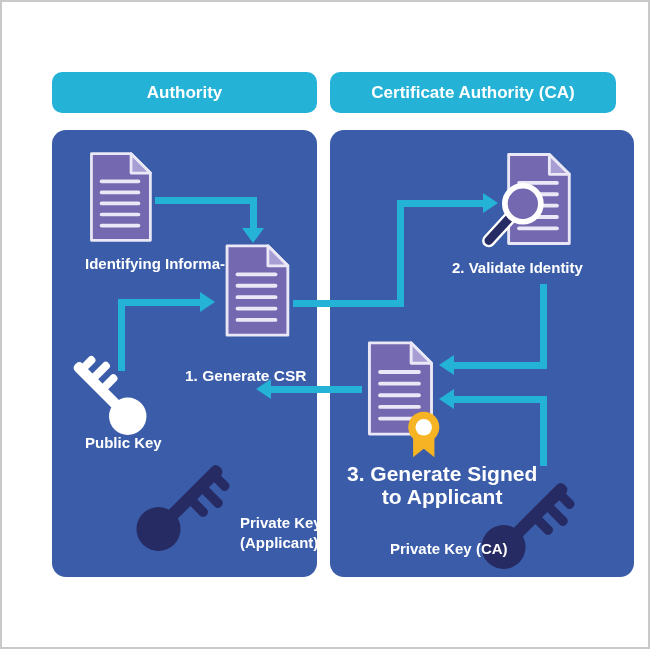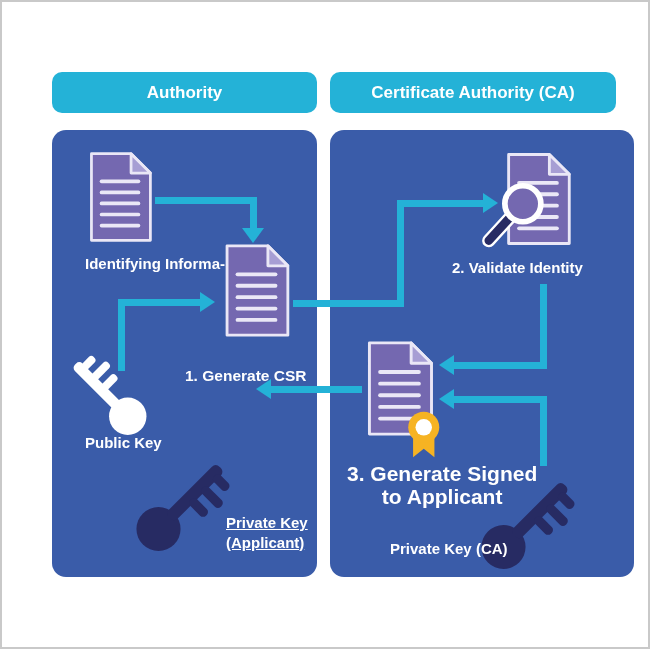--- a/index.html
+++ b/index.html
@@ -98,21 +98,21 @@
 
     <div class="key-wrap" style="left:72px; top:322px;">
       <svg class="key key-navy" width="118" height="105" viewBox="0 0 112 100">
         <circle cx="23" cy="50" r="21"></circle>
         <rect x="38" y="44" width="68" height="12" rx="5"></rect>
         <rect x="60" y="52" width="9" height="21" rx="4"></rect>
         <rect x="76" y="52" width="9" height="25" rx="4"></rect>
         <rect x="92" y="52" width="9" height="18" rx="4"></rect>
       </svg>
     </div>
-    <div class="lbl" style="left:174px; top:383px;text-decoration:underline;">
+    <div class="lbl" style="left:188px; top:383px;">
       <div>Private Key</div>
       <div>(Applicant)</div>
     </div>
   </div>
 
   <div class="panel" style="left:330px; width:304px;text-align:center;">
 
     <svg class="doc" style="left:172px; top:20px;" width="72" height="98" viewBox="0 0 76 100">
       <path class="page" d="M7 3 H50 L71 24 V97 H7 Z"></path>
       <path class="fold" d="M50 3 V24 H71 Z"></path>

